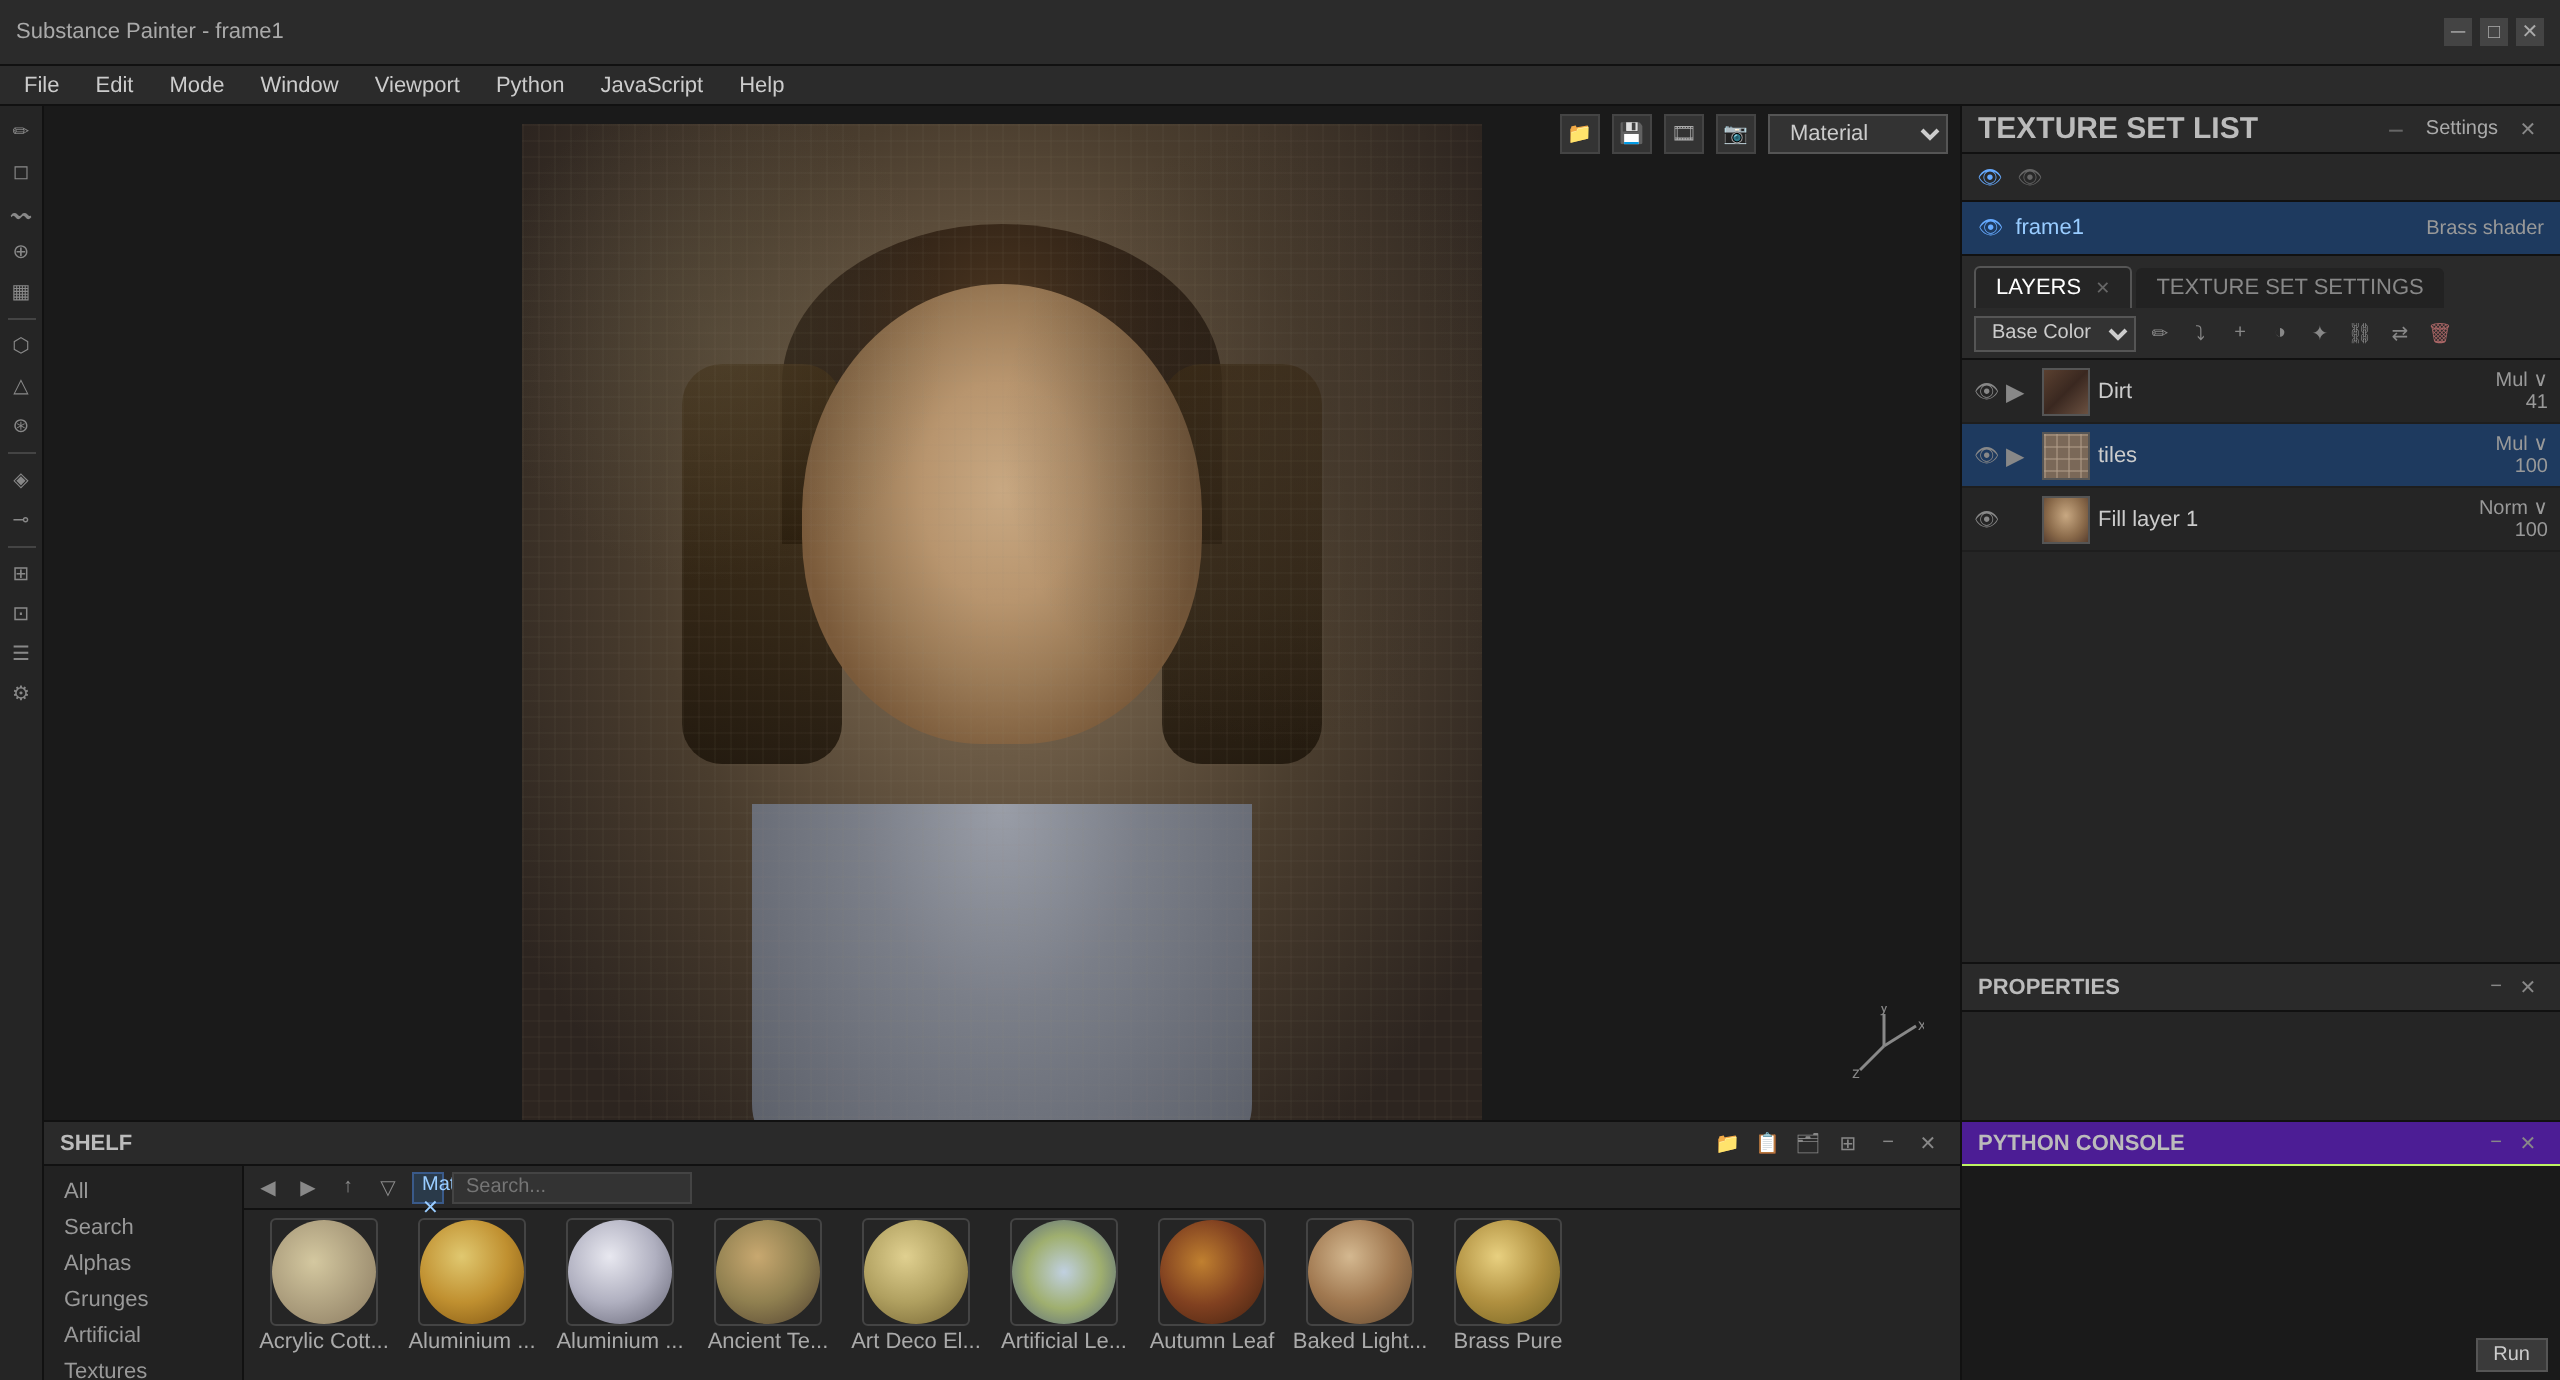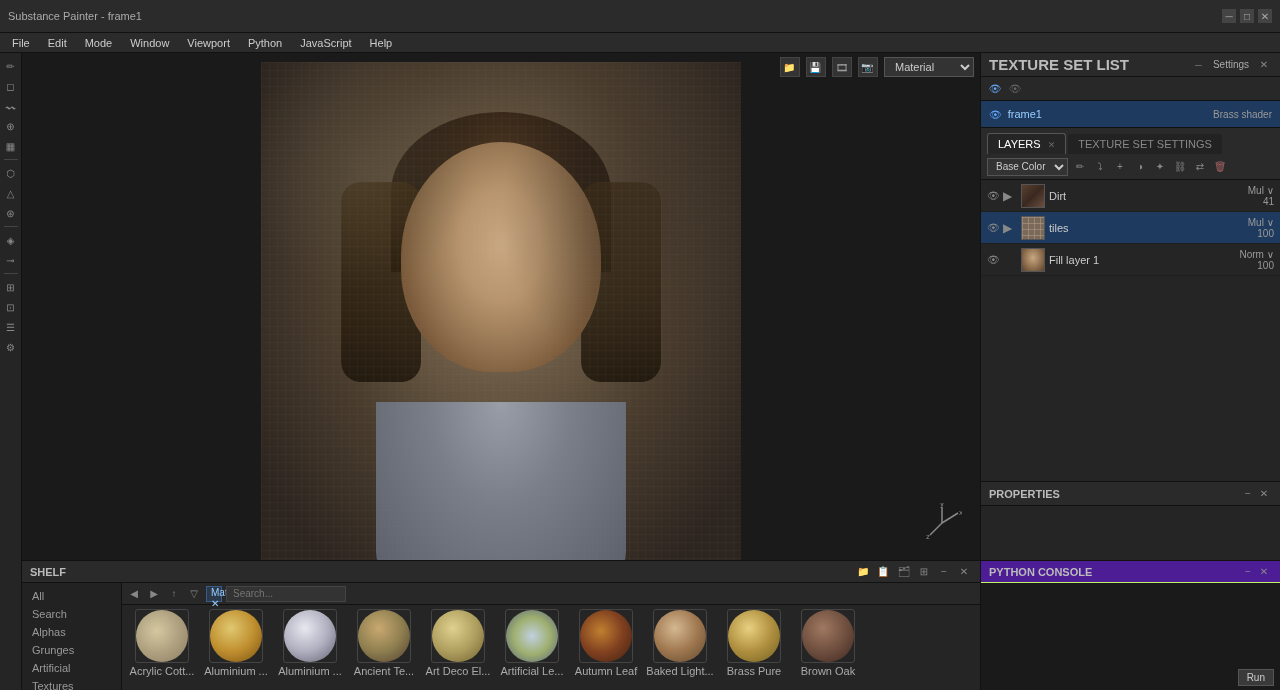--- a/index.html
+++ b/index.html
@@ -908,26 +908,20 @@
                 <div class="mat-baked" style="width: 100%; height: 100%; border-radius: 50%;"></div>
               </div>
               <div class="shelf-item-label">Baked Light...</div>
             </div>
             <div class="shelf-item">
               <div class="shelf-item-thumb">
                 <div class="mat-brass" style="width: 100%; height: 100%; border-radius: 50%;"></div>
               </div>
               <div class="shelf-item-label">Brass Pure</div>
             </div>
-            <div class="shelf-item">
-              <div class="shelf-item-thumb">
-                <div class="mat-brown" style="width: 100%; height: 100%; border-radius: 50%;"></div>
-              </div>
-              <div class="shelf-item-label">Brown Oak</div>
-            </div>
           </div>
       </div>
     </div>
   </div>
 </div>
 
 <div id="python-panel">
   <div id="python-header">
     <span id="python-title">PYTHON CONSOLE</span>
     <button class="panel-header-btn">−</button>

